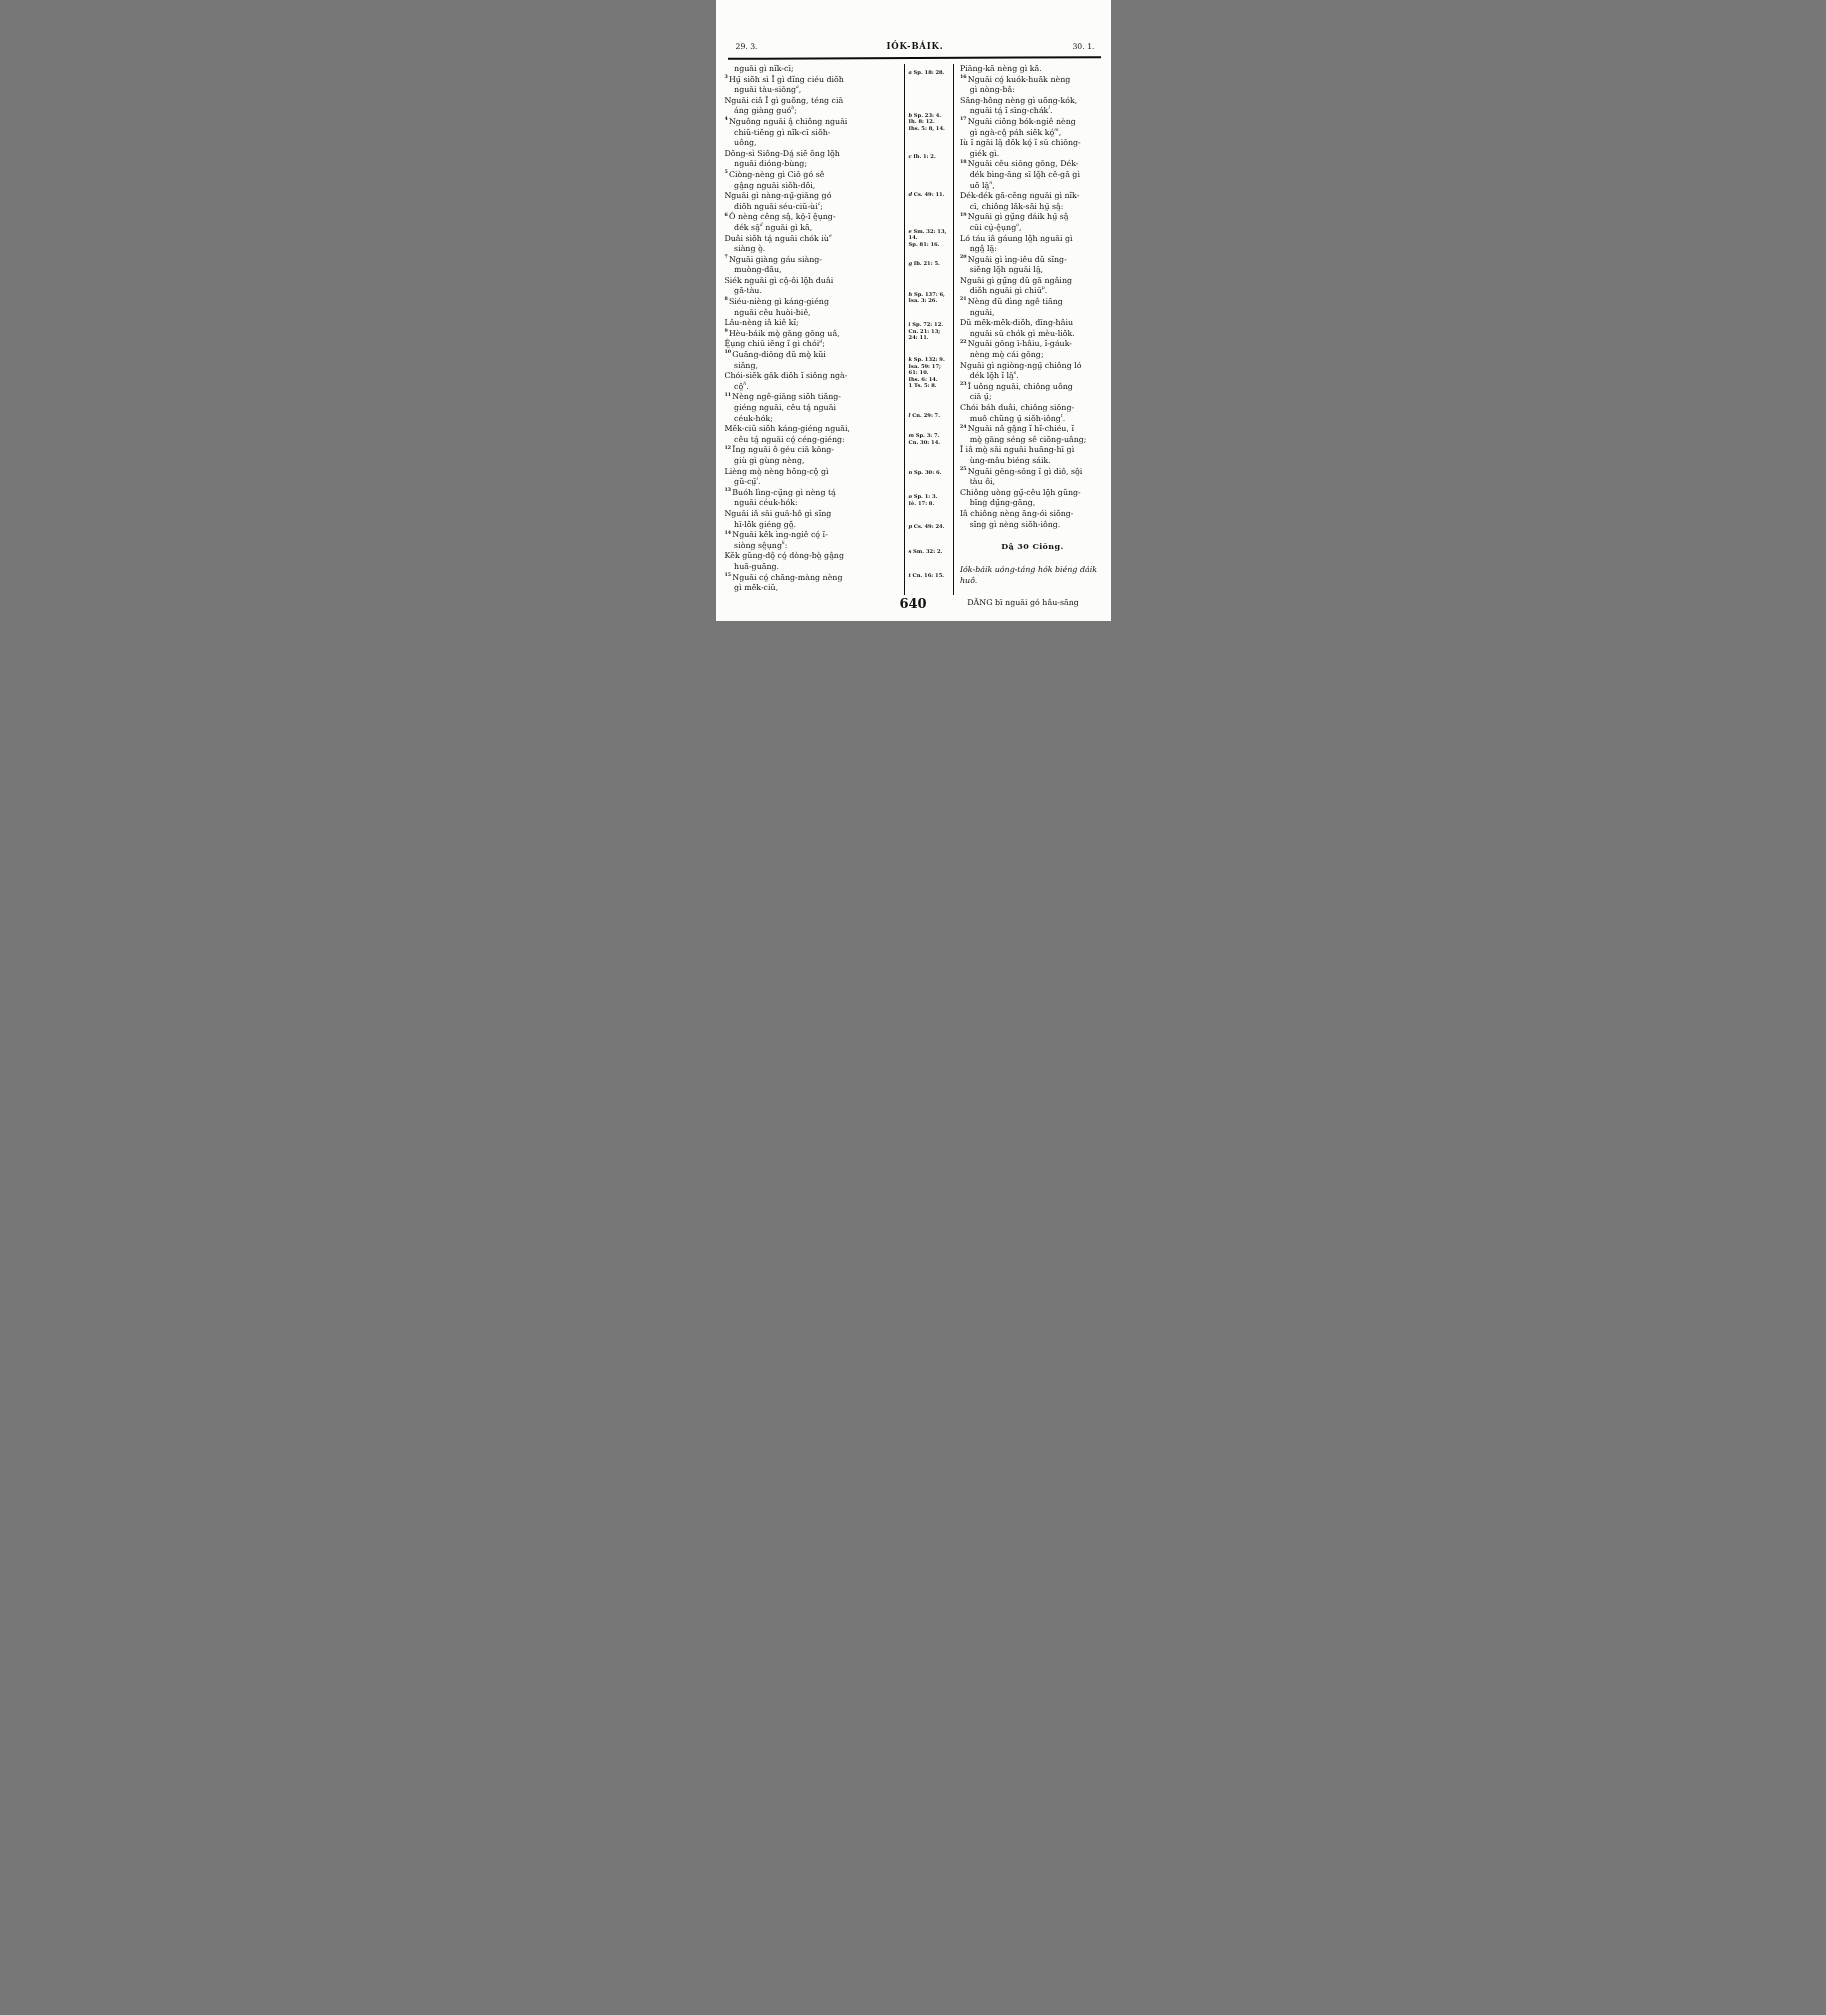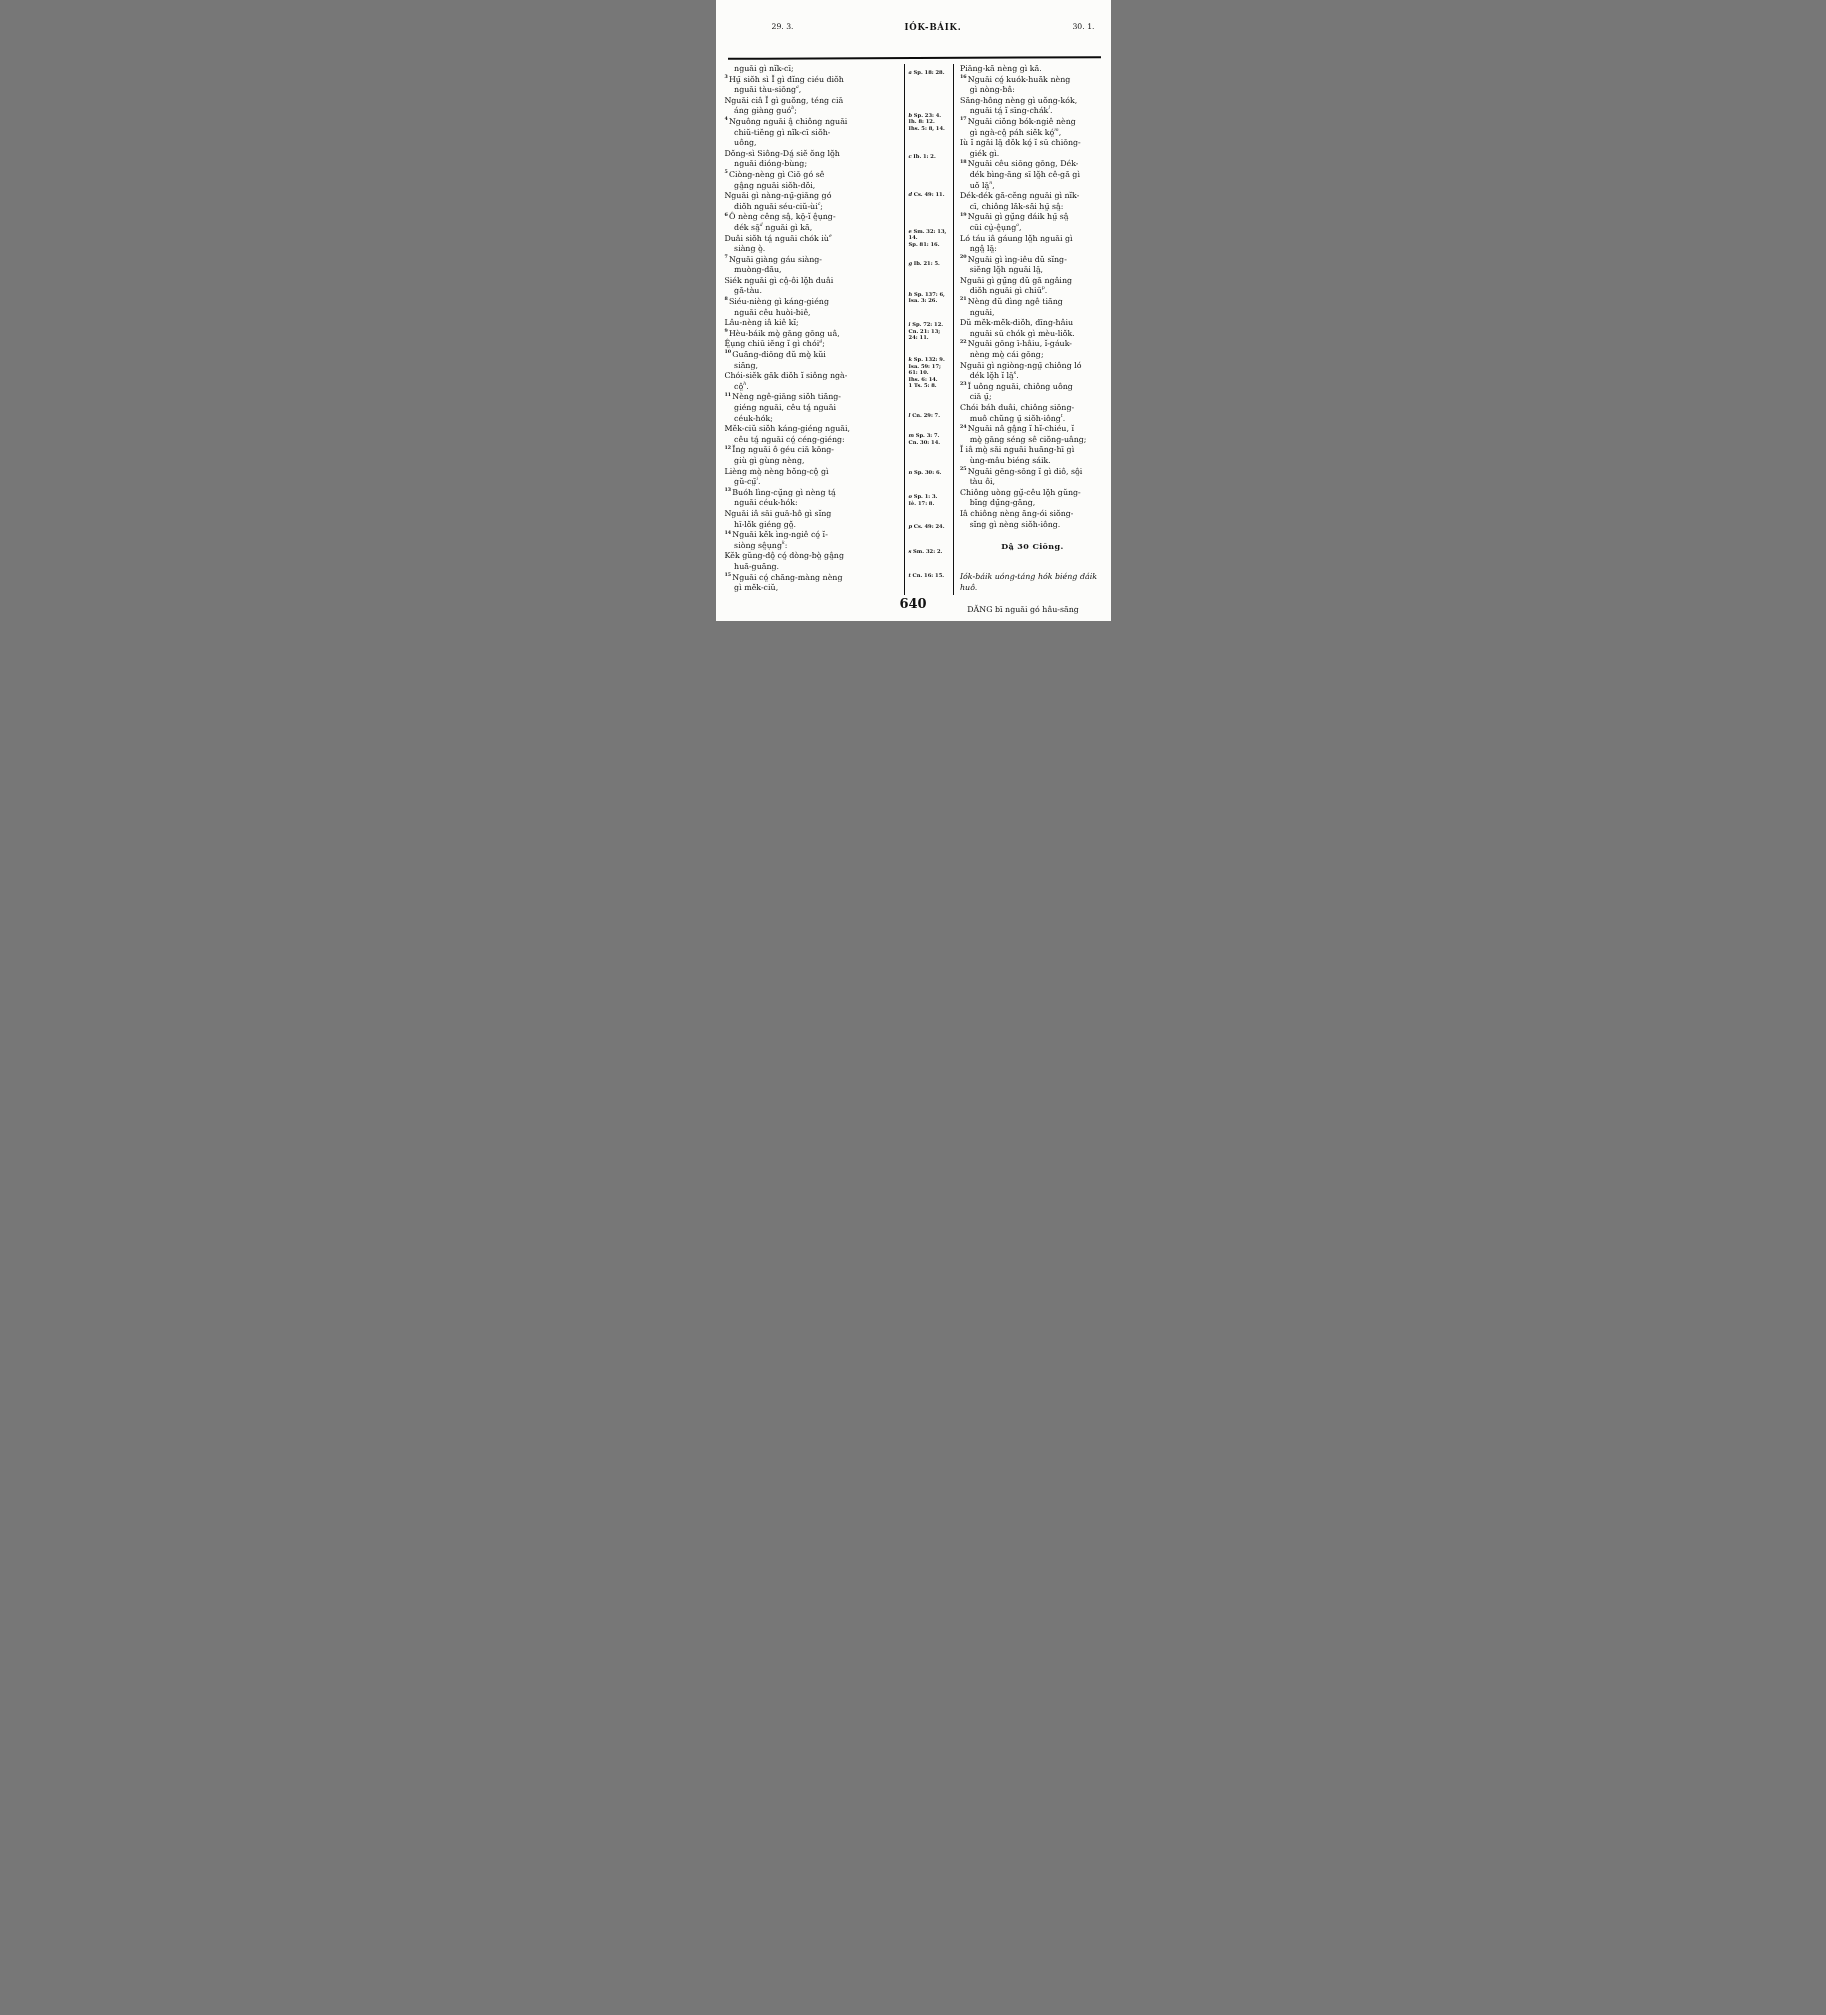--- a/index.html
+++ b/index.html
@@ -4,44 +4,43 @@
 <style>
   html,body { margin:0; padding:0; background:#777; }
   .page {
     width: 395px; height: 621px; margin: 0 auto;
     background: #fcfcfa; color: #121212;
     position: relative;
     font-family: "DejaVu Serif", "Liberation Serif", serif;
     overflow: hidden;
   }
   .page-header {
-    position: absolute; top: 22px; left: 20px; right: 16px;
-    display: flex; justify-content: space-between; align-items: flex-start;
+    position: absolute; top: 41px; left: 20px; right: 16px;
+    display: flex; justify-content: space-between; align-items: center;
     font-size: 7.7px;
-    margin-left: 36px;
   }
   .page-header .title { font-size: 8.5px; font-weight: bold; letter-spacing: 0.8px; }
   .header-rule {
     position: absolute; top: 57px; left: 12px; right: 9.7px; height: 2px;
     background: #0c0c0c; transform: rotate(-0.25deg);
   }
   .text-area {
     position: absolute; top: 64px; left: 8.9px; right: 5.6px; bottom: 26px;
     display: flex;
   }
   .col-left  { width: 180px; }
   .col-mid   { width: 48px; border-left: 1.2px solid #101010; border-right: 1.2px solid #101010; position: relative; }
   .col-right { flex: 1; padding-left: 5.6px; }
   .line { font-size: 7.9px; line-height: 10.6px; white-space: nowrap; }
   .line.ind { padding-left: 9.7px; }
   .vnum { font-weight: 700; font-size: 4.8px; vertical-align: super; line-height: 0; margin-right: 1.2px; }
   .fn   { font-style: italic; font-size: 4.6px; vertical-align: super; line-height: 0; }
   .line.heading {
     text-align: center; font-weight: 700; font-size: 8px;
-    margin-top: 10.5px; margin-bottom: 21px; letter-spacing: 0.4px; white-space: normal;
+    margin-top: 10.5px; margin-bottom: 14px; letter-spacing: 0.4px; white-space: normal;
   }
   .line.summary { font-style: italic; }
   .line.opening { margin-top: 12px; padding-left: 7.3px; }
   .ref {
     position: absolute; left: 3.2px; right: 0.8px;
     font-weight: 700; font-size: 5.2px; line-height: 6.6px;
   }
   .ref .lbl { font-style: italic; margin-right: 1.6px; }
   .ref div { white-space: nowrap; }
   .page-number {

